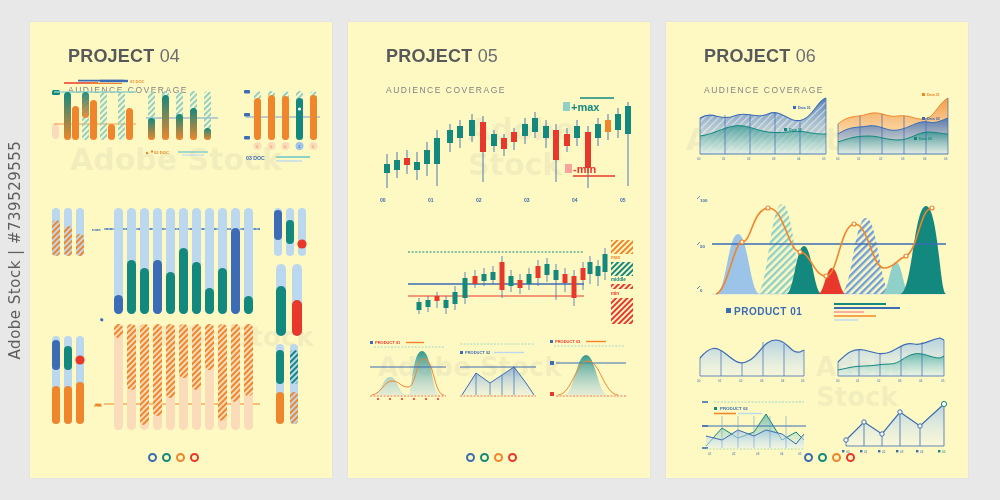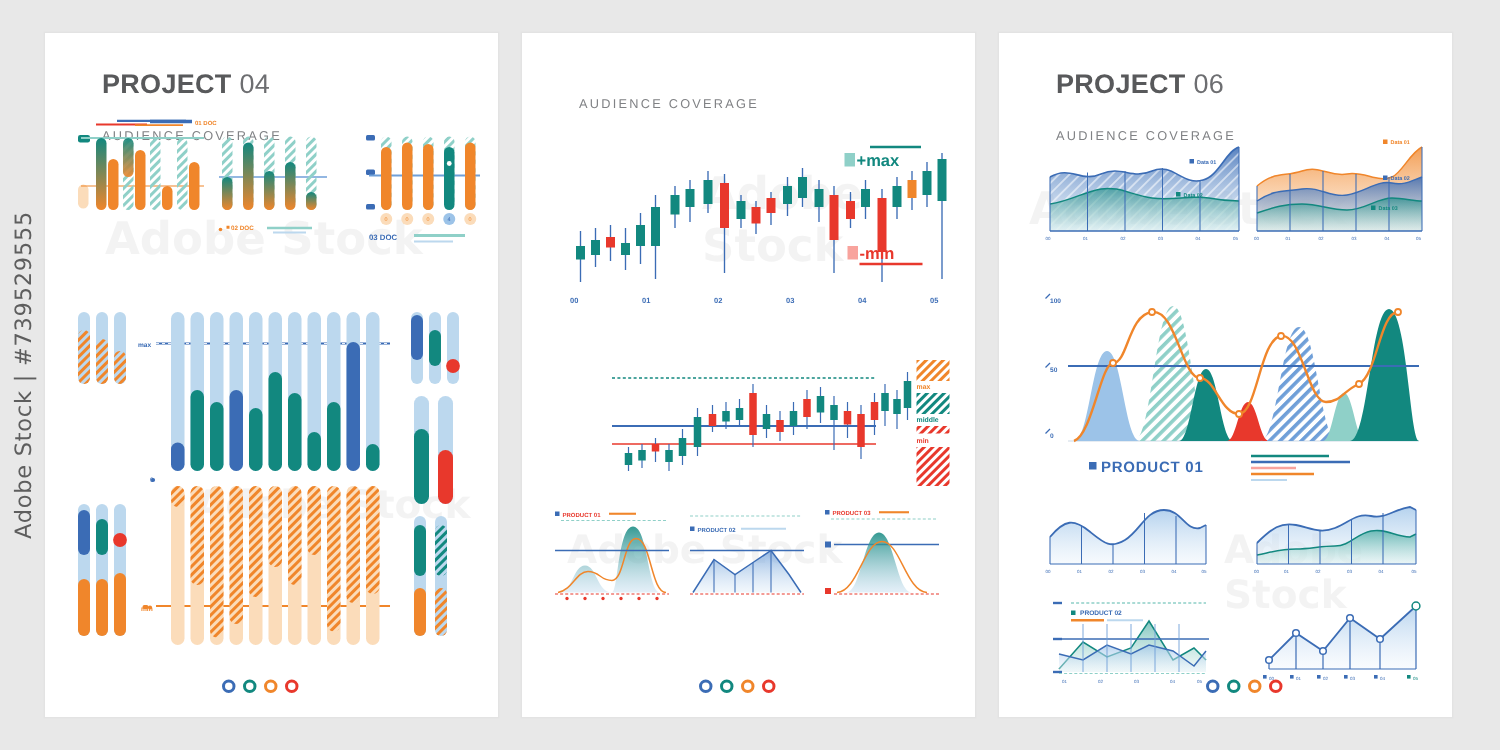--- a/index.html
+++ b/index.html
@@ -22,21 +22,21 @@
     white-space:nowrap;
     font-size:15px;
     color:#5e5e5e;
     font-family:"DejaVu Sans", sans-serif;
     letter-spacing:0.5px;
   }
 
   
   .card {
     position:absolute;
-    background:#ffffff;
+    background:#fef9c3;
     box-shadow:0 0 0 1px rgba(0,0,0,0.02);
   }
   #card-04 { left:30px;  top:22px; width:302px; height:456px; }
   #card-05 { left:348px; top:22px; width:302px; height:456px; }
   #card-06 { left:666px; top:22px; width:302px; height:456px; }
 
   .card-head { position:absolute; left:38px; top:24px; }
   .ptitle { font-size:18px; font-weight:bold; color:#58595b; letter-spacing:0.2px; }
   .ptitle .num { font-weight:400; color:#6d6e71; }
   .psub { font-size:8.5px; color:#808285; letter-spacing:1.5px; margin-top:18px; }
@@ -294,20 +294,24 @@
     <div class="dots" style="left:118px;">
       <span class="dot"></span>
       <span class="dot c2"></span>
       <span class="dot c3"></span>
       <span class="dot c4"></span>
     </div>
   </div>
 
   <div class="card" id="card-05">
     <div class="card-head">
+      <div class="ptitle">
+        <span>PROJECT</span>
+        <span class="num">05</span>
+      </div>
       <div class="psub">AUDIENCE COVERAGE</div>
     </div>
 
     <div class="ghost" style="left:120px; top:90px;">Adobe Stock</div>
     <div class="ghost" style="left:30px; top:330px; font-size:26px;">Adobe Stock</div>
 
     <svg style="position:absolute; left:14px; top:68px;" width="275" height="118" viewBox="0 0 275 118">
 
       <g stroke="#3b6cb5" stroke-width="0.9">
         <line x1="25" y1="64" x2="25" y2="98"></line>

